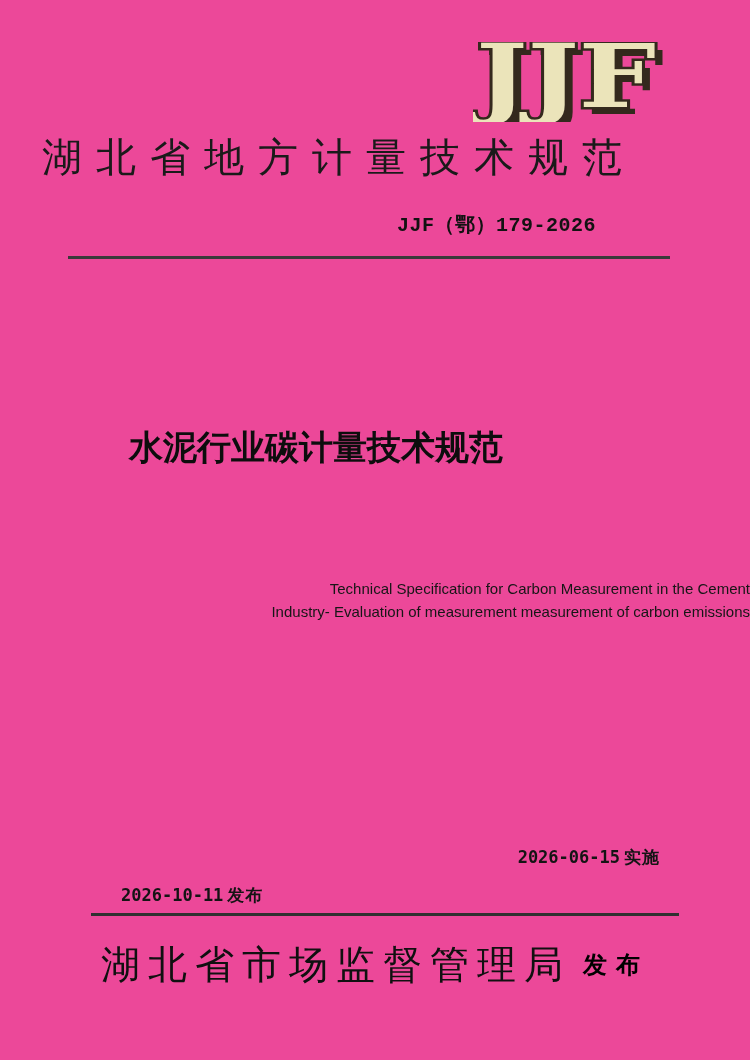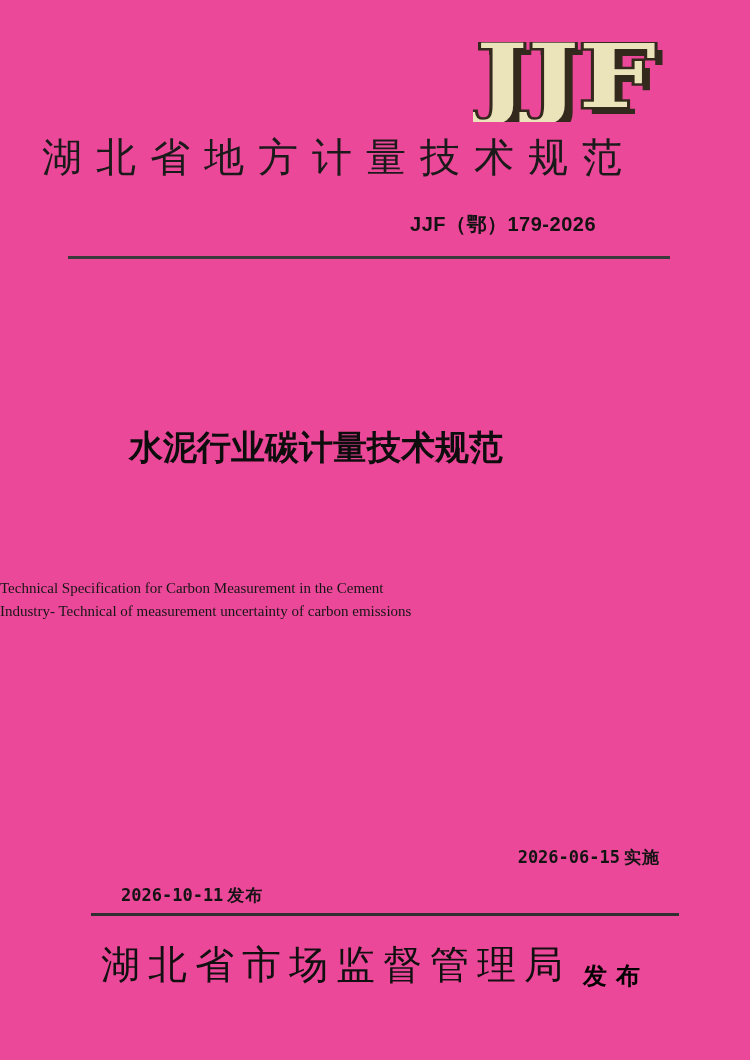--- a/index.html
+++ b/index.html
@@ -25,60 +25,60 @@
   
   .main-heading {
     position:absolute; top:133px; left:0; width:664px;
     text-align:center; font-size:40px; font-weight:normal;
     letter-spacing:14px; text-indent:14px; color:#1a1a1a;
     line-height:50px; white-space:nowrap;
   }
 
   .std-number {
     position:absolute; top:211px; right:154px;
-    font-family:Liberation Sans, sans-serif;
+    font-family:Liberation Mono, monospace;
     font-size:20px; font-weight:700; color:#121212; letter-spacing:0.5px;
   }
 
   .rule { position:absolute; background:#3a3a3a; height:3px; }
   .rule-top    { top:256px; left:68px;  width:602px; }
   .rule-bottom { top:913px; left:91px;  width:588px; background:#303030; }
 
   
   .title-cn {
     position:absolute; top:418px; left:0; width:632px; text-align:center;
     font-family:"Liberation Sans","DejaVu Sans",sans-serif;
     font-weight:700; font-size:34px; color:#0d0d0d; line-height:59px;
     white-space:nowrap;
   }
 
   
   .title-en {
-    position:absolute; top:577px; left:0; width:750px; text-align:left;
-    font-family:Liberation Serif, serif;
+    position:absolute; top:577px; left:0; width:750px; text-align:right;
+    font-family:Liberation Sans, sans-serif;
     font-size:15px; color:#161616; line-height:23px; white-space:nowrap;
   }
 
   
   .date {
     position:absolute; top:884px;
     font-family:"DejaVu Sans Mono","Liberation Mono",monospace;
     font-size:17px; font-weight:600; color:#141414; white-space:nowrap;
   }
   .date-issue { left:121px; }
   .date-impl  { right:90px; top:846px; }
   .date-label {
     font-family:"Liberation Sans","DejaVu Sans",sans-serif;
     font-weight:700; font-size:17px; margin-left:4px; letter-spacing:1px;
   }
 
   
   .publisher-row {
     position:absolute; top:938px; left:0; width:750px;
-    display:flex; justify-content:center; align-items:flex-end;
+    display:flex; justify-content:center; align-items:center;
     white-space:nowrap;
   }
   .publisher {
     font-family:"Liberation Serif","DejaVu Serif",serif;
     font-size:39px; color:#101010; letter-spacing:8px;
   }
   .publish-label {
     font-family:"Liberation Sans","DejaVu Sans",sans-serif;
     font-weight:800; font-size:24px; letter-spacing:9px;
     margin-left:12px; color:#000000;
@@ -101,21 +101,21 @@
   <div class="std-number">JJF（鄂）179-2026</div>
 
   <div class="rule rule-top"></div>
 
   <div class="title-cn">
     <div>水泥行业碳计量技术规范</div>
   </div>
 
   <div class="title-en">
     <div>Technical Specification for Carbon Measurement in the Cement</div>
-    <div>Industry- Technical of measurement uncertainty of carbon emissions</div>
+    <div>Industry- Evaluation of measurement measurement of carbon emissions</div>
   </div>
 
   <div class="date date-issue">
     <span>2026-10-11</span><span class="date-label">发布</span>
   </div>
 
   <div class="date date-impl">
     <span>2026-06-15</span><span class="date-label">实施</span>
   </div>
 

